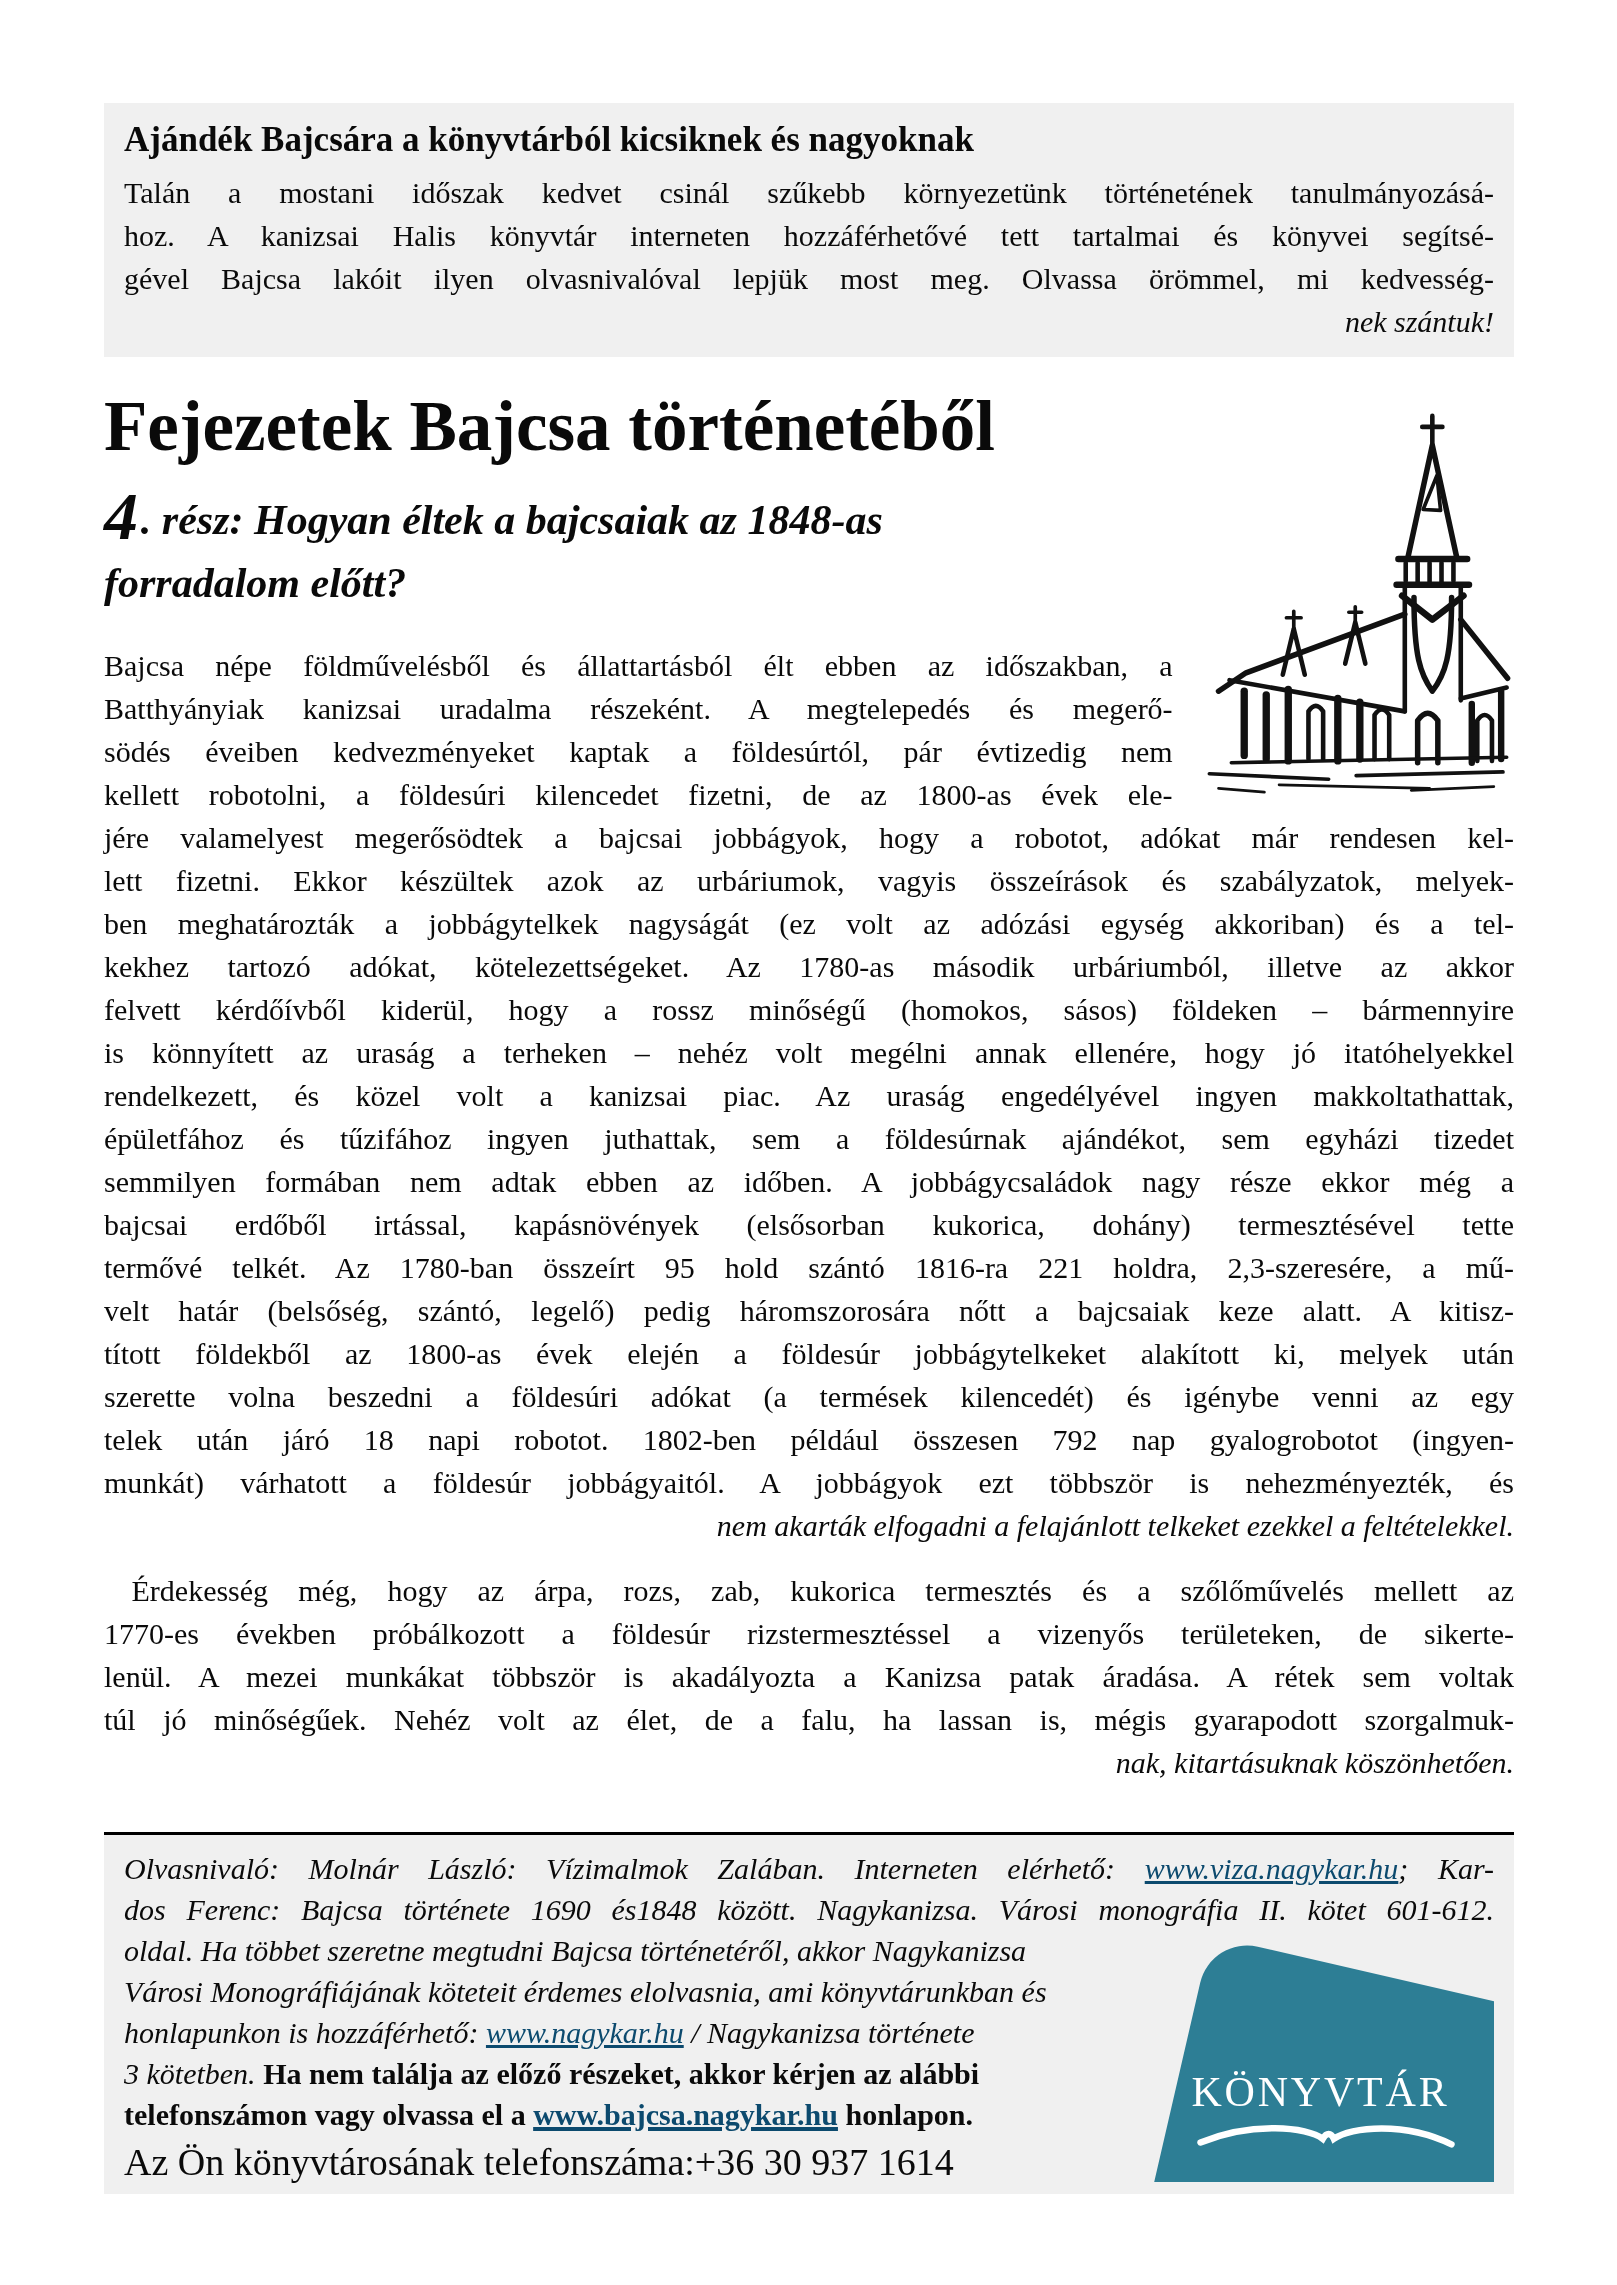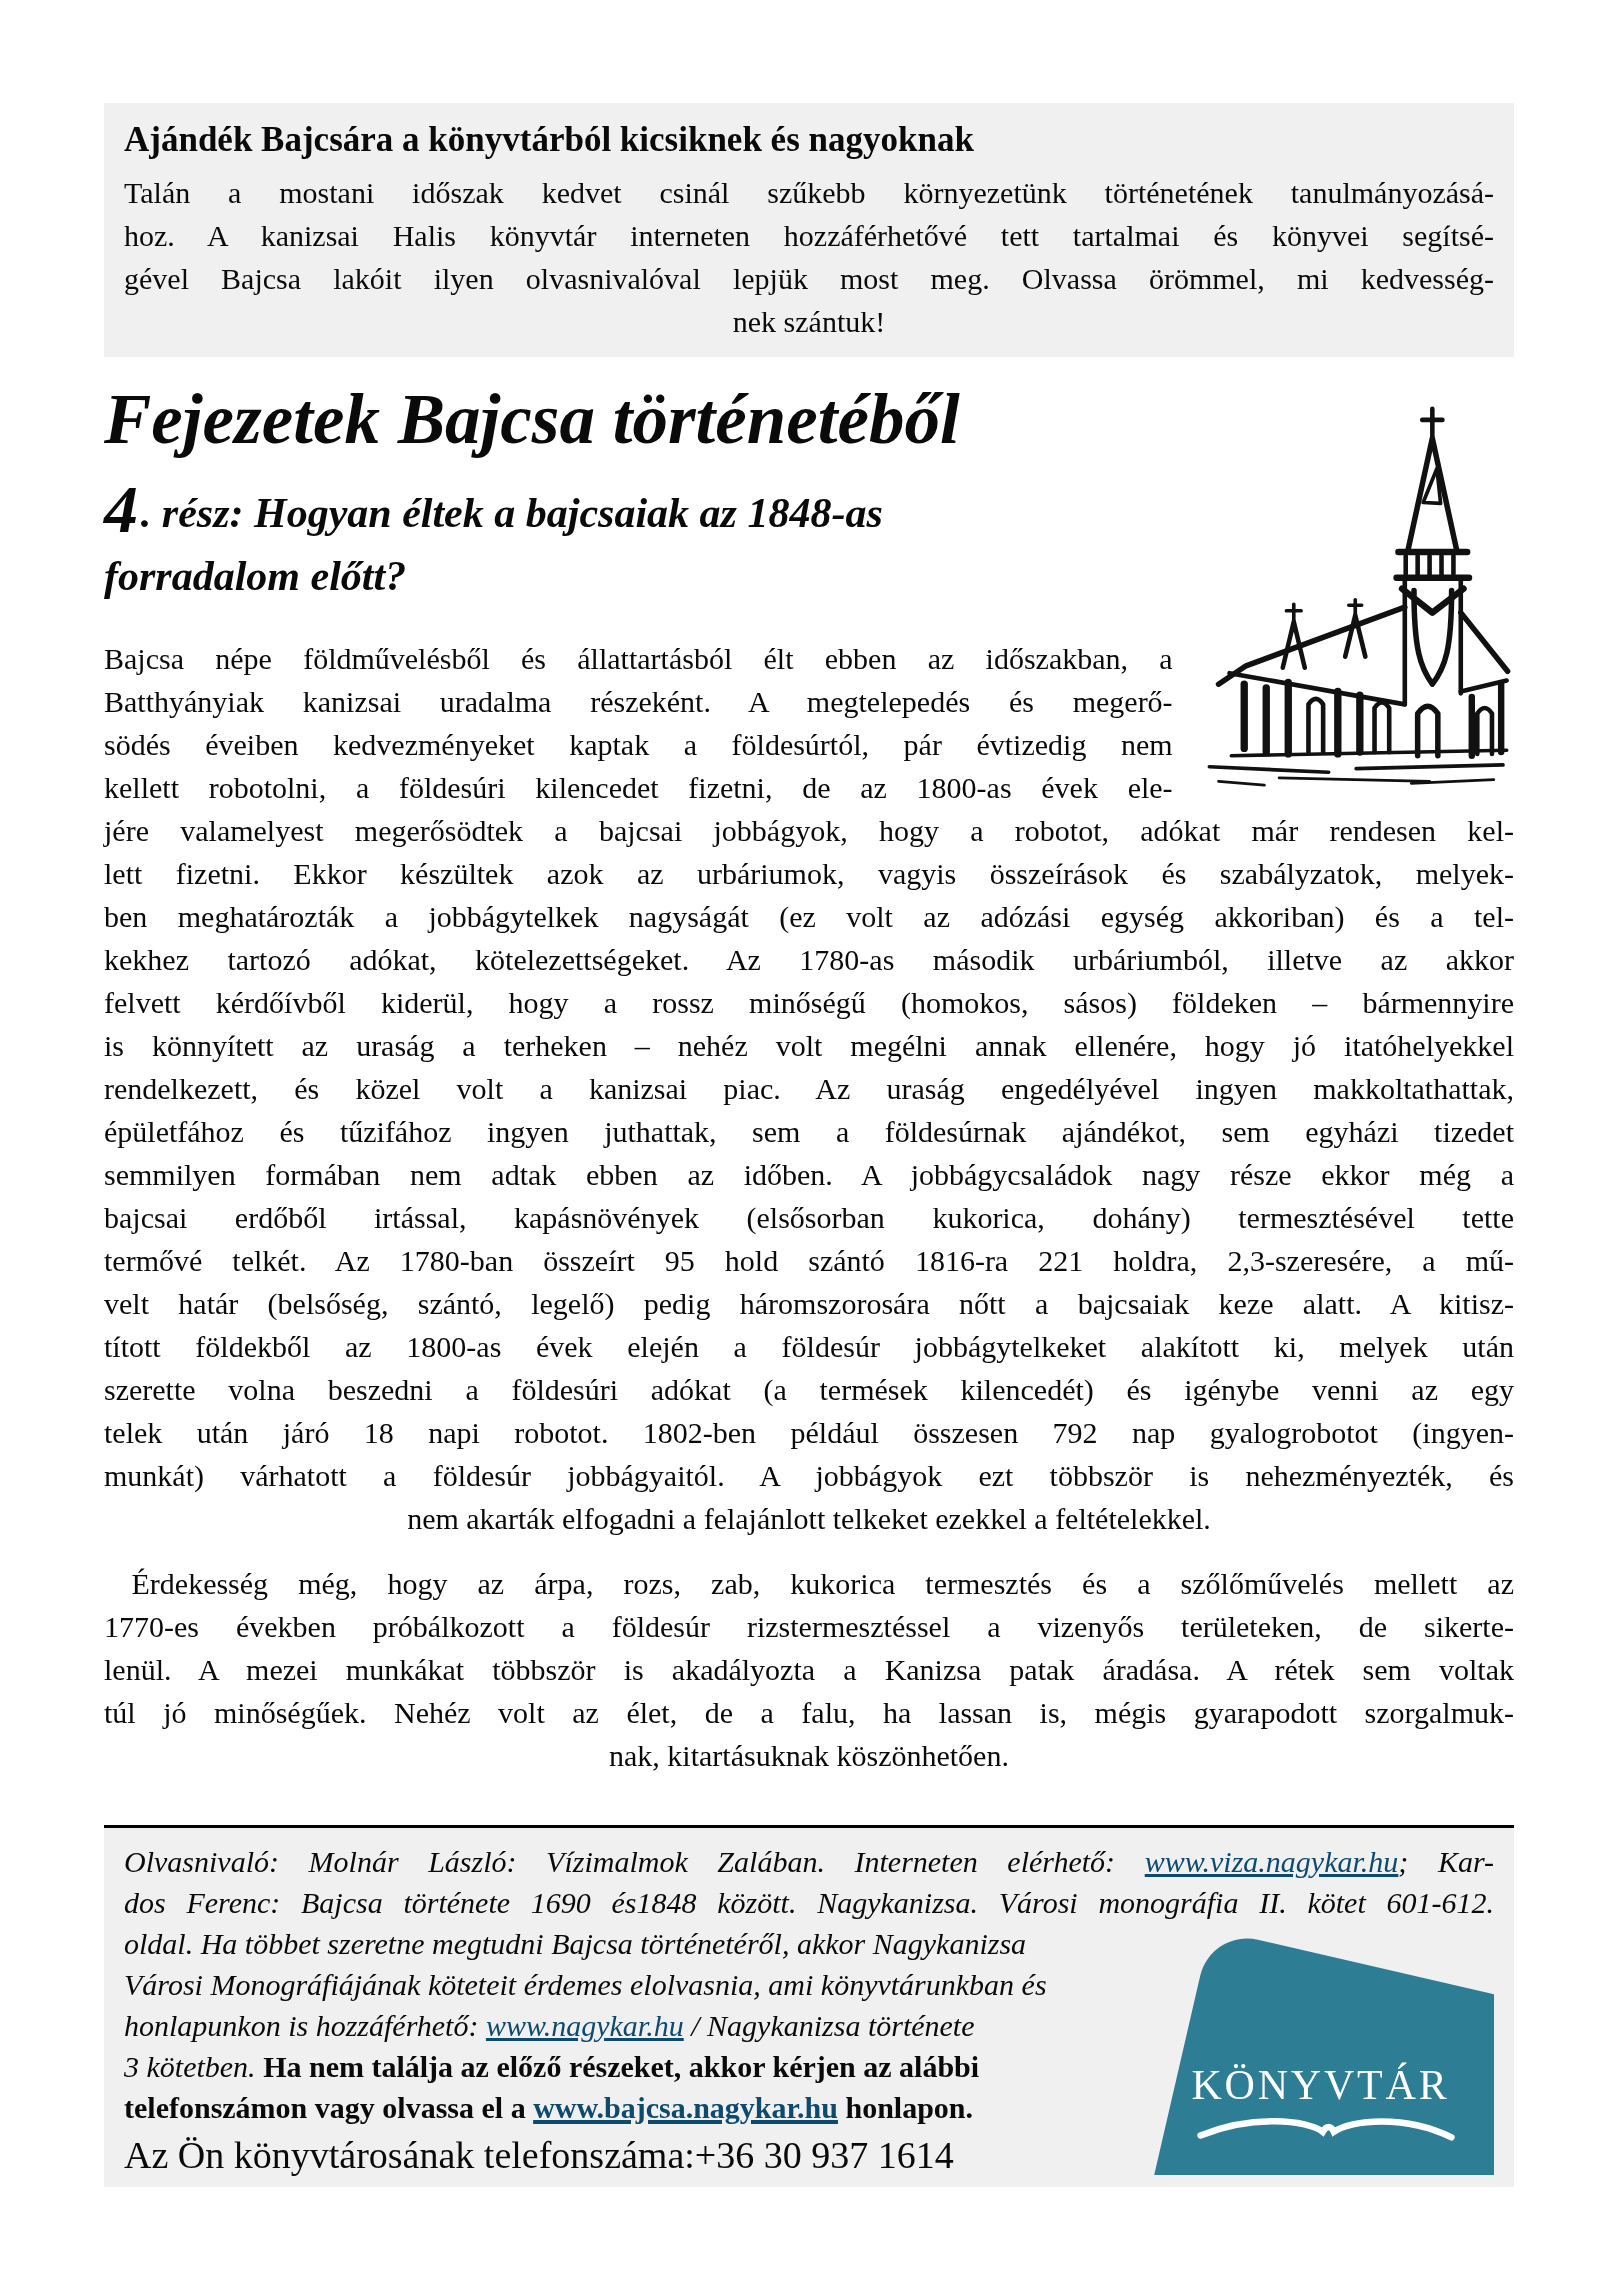--- a/index.html
+++ b/index.html
@@ -23,29 +23,28 @@
   .intro-title {
     margin: 0 0 11px 0;
     font-size: 35px;
     line-height: 40px;
     font-weight: bold;
   }
   .intro-lines { font-size: 30px; line-height: 43px; }
 
   
   .jline { text-align: justify; text-align-last: justify; }
-  .lline { text-align: center; }
+  .lline { text-align: right; font-style: italic; }
 
   
   .article-title {
-    margin: 24px 0 0 0;
+    margin: 31px 0 0 0;
     font-size: 71px;
     line-height: 77px;
     font-weight: bold;
-    font-style: italic;
   }
   .article-subtitle {
     margin: 14.7px 0 0 0;
     font-weight: bold;
     font-style: italic;
     font-size: 42px;
     line-height: 55px;
   }
   .sub-l1 { line-height: 72px; }
   .big-num { font-size: 68px; vertical-align: -4.6px; margin-right: 2.8px; }

